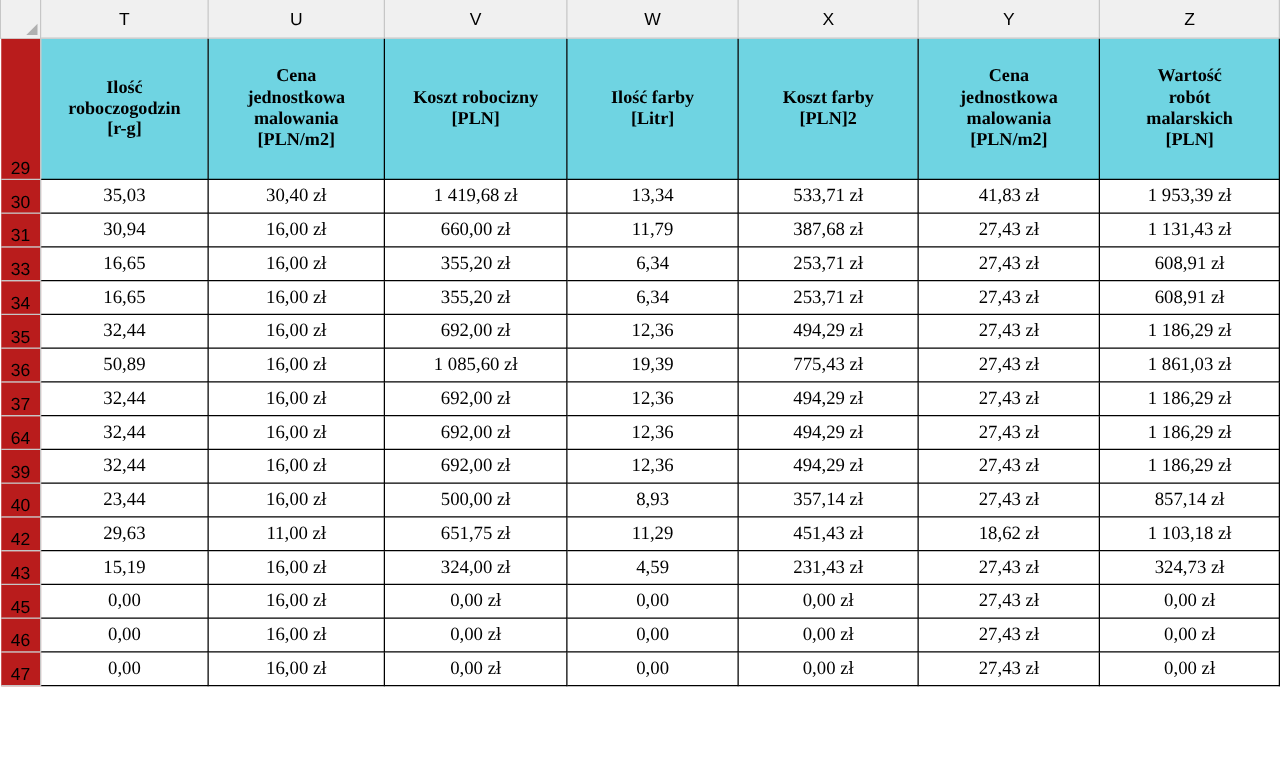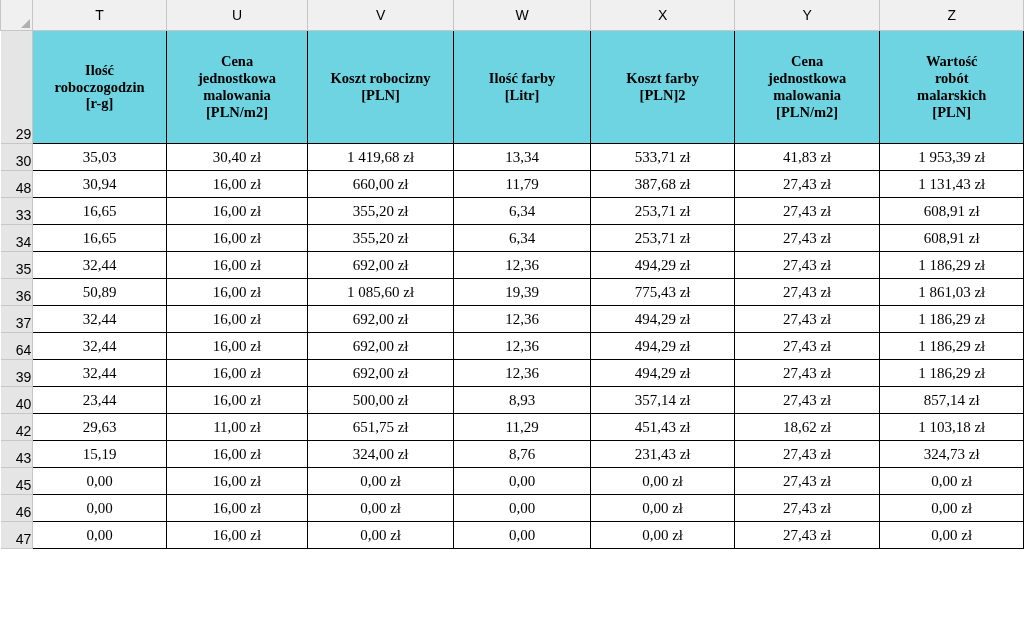--- a/index.html
+++ b/index.html
@@ -45,24 +45,24 @@
     position: absolute;
     right: 2px;
     bottom: 2px;
     width: 0;
     height: 0;
     border-left: 9px solid transparent;
     border-bottom: 9px solid #b0b0b0;
   }
   
   td.row-head {
-    background: #e5e5e5;
+    background: #b91c1c;
     border: 1px solid #c6c6c6;
     border-left: none;
-    text-align: right;
+    text-align: center;
     vertical-align: bottom;
     font-family: "Liberation Sans", sans-serif;
     font-size: 14px;
     color: #000000;
     padding-bottom: 1px;
   }
   
   td.hcell {
     background: #6fd4e2;
     border: 1px solid #000000;
@@ -165,21 +165,21 @@
           <td class="row-head">30</td>
           <td class="dcell">35,03</td>
           <td class="dcell">30,40 zł</td>
           <td class="dcell">1 419,68 zł</td>
           <td class="dcell">13,34</td>
           <td class="dcell">533,71 zł</td>
           <td class="dcell">41,83 zł</td>
           <td class="dcell">1 953,39 zł</td>
         </tr>
         <tr>
-          <td class="row-head">48</td>
+          <td class="row-head">31</td>
           <td class="dcell">30,94</td>
           <td class="dcell">16,00 zł</td>
           <td class="dcell">660,00 zł</td>
           <td class="dcell">11,79</td>
           <td class="dcell">387,68 zł</td>
           <td class="dcell">27,43 zł</td>
           <td class="dcell">1 131,43 zł</td>
         </tr>
         <tr>
           <td class="row-head">33</td>
@@ -269,21 +269,21 @@
           <td class="dcell">11,29</td>
           <td class="dcell">451,43 zł</td>
           <td class="dcell">18,62 zł</td>
           <td class="dcell">1 103,18 zł</td>
         </tr>
         <tr>
           <td class="row-head">43</td>
           <td class="dcell">15,19</td>
           <td class="dcell">16,00 zł</td>
           <td class="dcell">324,00 zł</td>
-          <td class="dcell">8,76</td>
+          <td class="dcell">4,59</td>
           <td class="dcell">231,43 zł</td>
           <td class="dcell">27,43 zł</td>
           <td class="dcell">324,73 zł</td>
         </tr>
         <tr>
           <td class="row-head">45</td>
           <td class="dcell">0,00</td>
           <td class="dcell">16,00 zł</td>
           <td class="dcell">0,00 zł</td>
           <td class="dcell">0,00</td>

